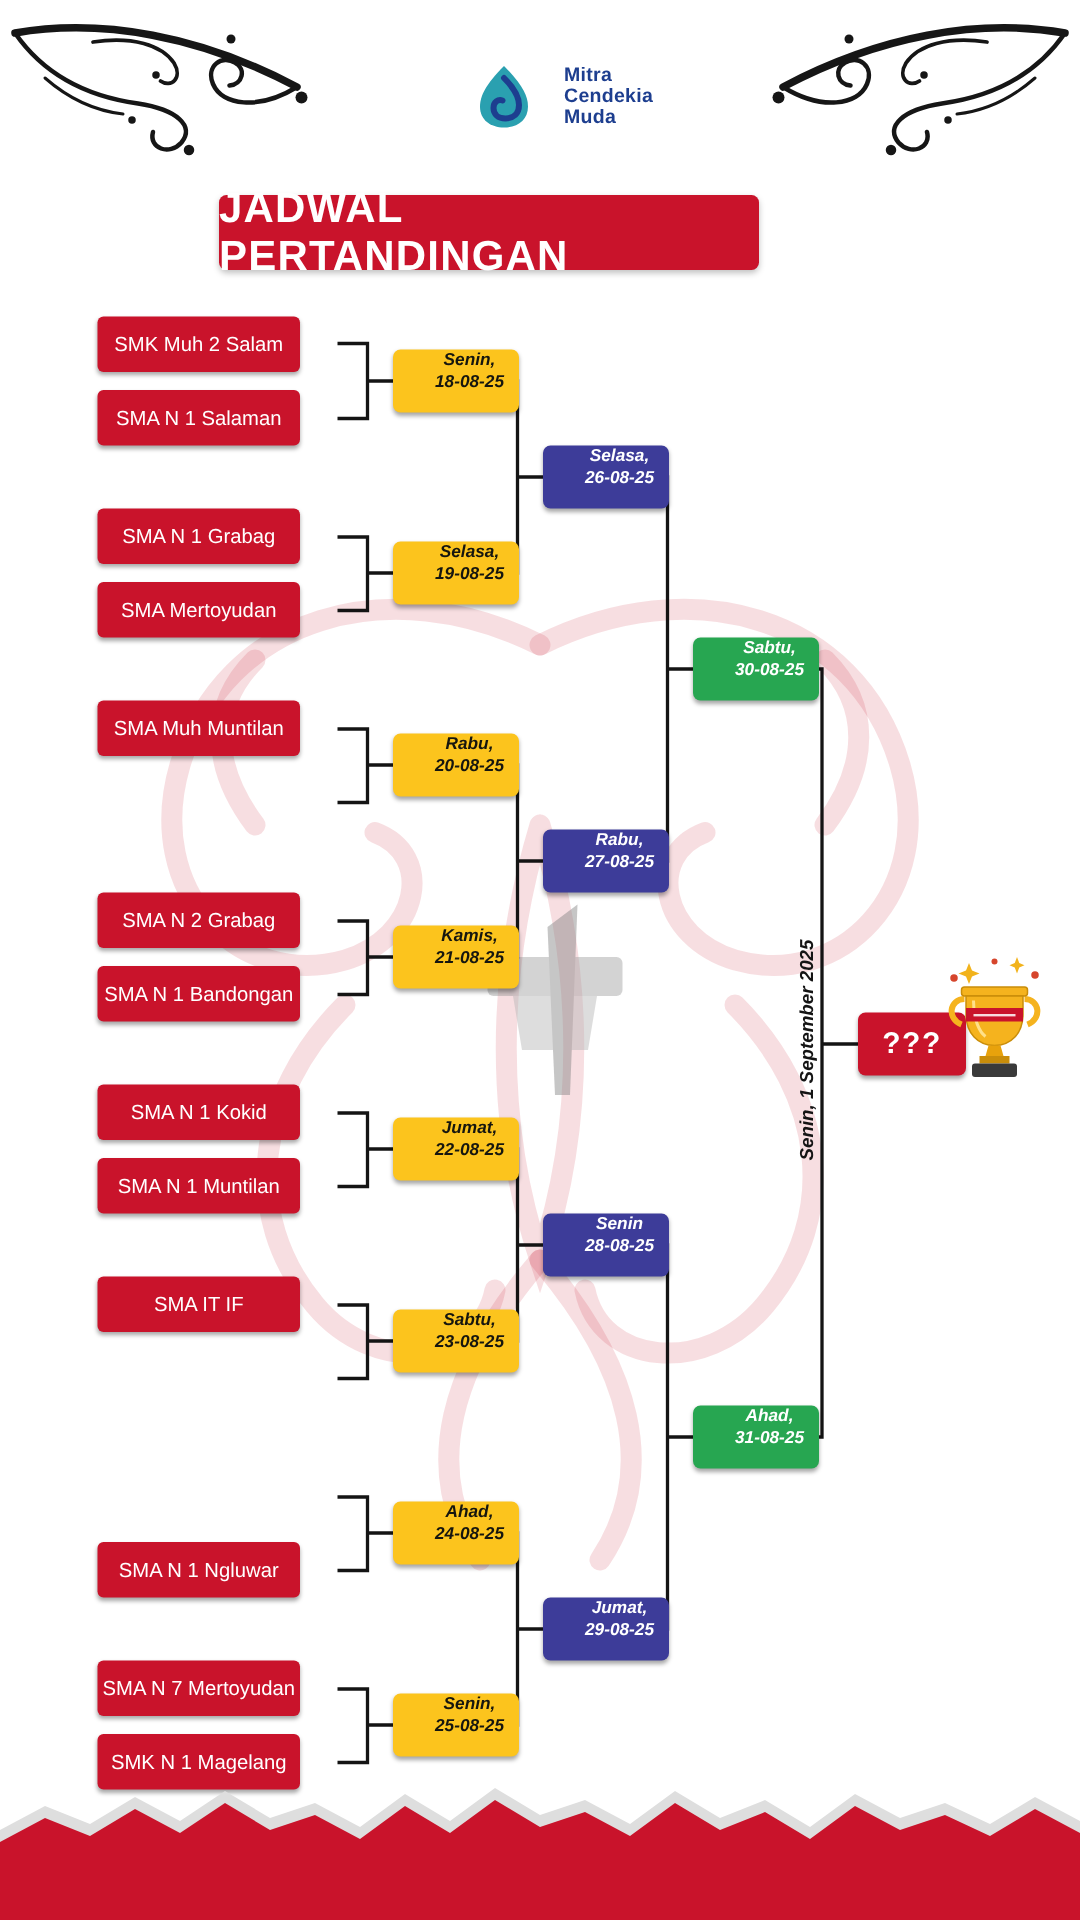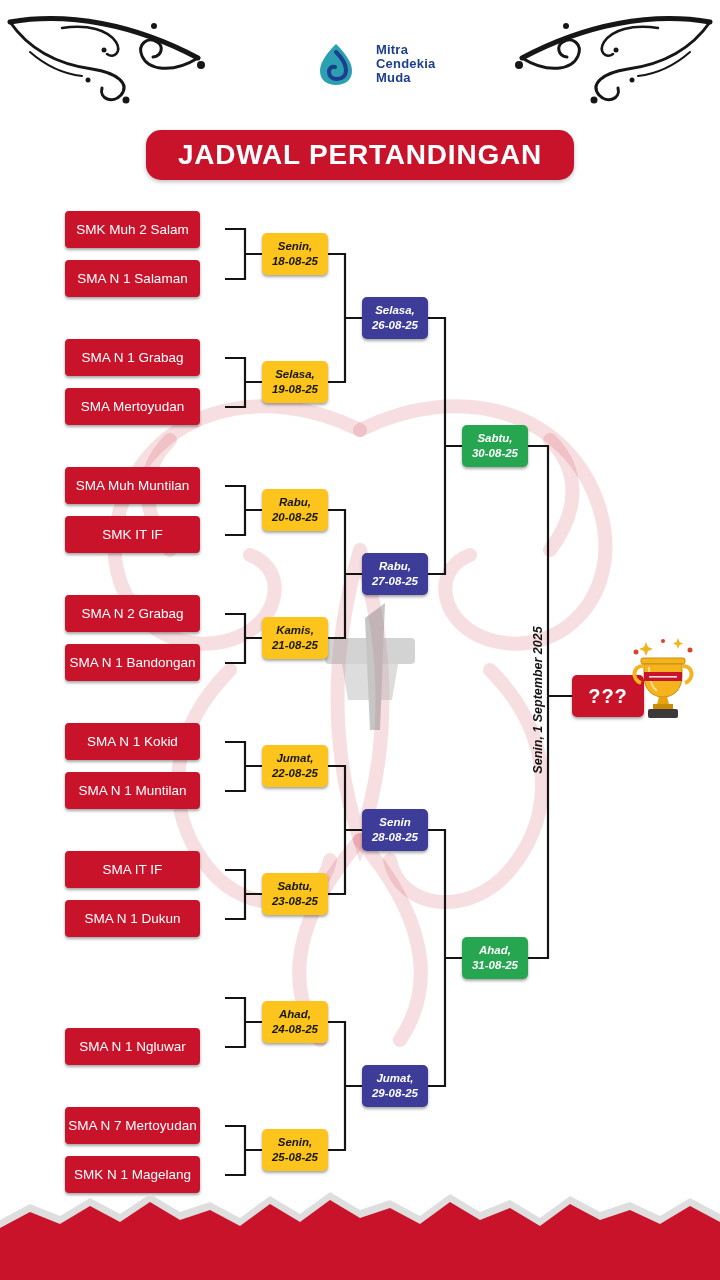--- a/index.html
+++ b/index.html
@@ -6,32 +6,32 @@
   body{font-family:"Liberation Sans",sans-serif;}
   .page{position:relative;width:720px;height:1280px;margin:0 auto;background:#ffffff;overflow:hidden;}
 
   .flourish{position:absolute;top:8px;}
   .flourish.left{left:6px;}
   .flourish.right{right:6px;transform:scaleX(-1);}
 
   .logo{position:absolute;left:316px;top:42px;display:flex;align-items:center;gap:20px;}
   .logo-text div{color:var(--logo-blue,#1d3e8f);font-weight:700;font-size:13px;line-height:1.1;letter-spacing:.2px;}
 
-  .title-banner{position:absolute;left:146px;top:130px;width:428px;height:50px;background:var(--red,#c9132b);
-    border-radius:15px;display:flex;align-items:center;justify-content:center;box-shadow:0 2px 4px rgba(0,0,0,.25);}
+  .title-banner{position:absolute;left:146px;top:130px;width:360px;height:50px;background:var(--red,#c9132b);
+    border-radius:5px;display:flex;align-items:center;justify-content:center;box-shadow:0 2px 4px rgba(0,0,0,.25);}
   .title-banner span{color:#fff;font-size:28px;font-weight:800;letter-spacing:.8px;}
 
   .connectors{position:absolute;left:0;top:0;}
 
   .team{position:absolute;left:65px;width:135px;height:37px;background:var(--red,#c9132b);border-radius:4px;
     color:#fff;display:flex;align-items:center;justify-content:center;font-size:13.5px;font-weight:500;
     box-shadow:0 2px 3px rgba(0,0,0,.35);text-align:center;}
   .match{position:absolute;width:66px;height:42px;border-radius:5px;display:flex;flex-direction:column;
-    align-items:center;justify-content:center;font-style:italic;font-size:11.5px;font-weight:600;line-height:1.3;
-    box-shadow:0 2px 3px rgba(0,0,0,.35);text-align:center;}
+    align-items:center;justify-content:flex-start;font-style:italic;font-size:11.5px;font-weight:600;line-height:1.3;
+    box-shadow:0 2px 3px rgba(0,0,0,.35);text-align:center;padding-left:18px;}
   .r1{left:262px;background:var(--yellow,#fcc41d);color:#16160f;}
   .r2{left:362px;background:var(--indigo,#3d3c99);color:#fff;}
   .r3{left:462px;background:var(--green,#27a651);color:#fff;}
 
   .final-box{position:absolute;left:572px;top:675px;width:72px;height:42px;background:var(--red,#c9132b);
     border-radius:5px;color:#fff;display:flex;align-items:center;justify-content:center;font-weight:800;
     font-size:20px;letter-spacing:1px;box-shadow:0 2px 3px rgba(0,0,0,.35);}
   .final-note{position:absolute;left:455px;top:691px;width:170px;height:18px;transform:rotate(-90deg);
     font-style:italic;font-size:12.5px;font-weight:600;color:#141414;text-align:center;white-space:nowrap;}
 
@@ -140,40 +140,34 @@
     </div>
   <div class="team" style="top:339px">
       <span>SMA N 1 Grabag</span>
     </div>
   <div class="team" style="top:388px">
       <span>SMA Mertoyudan</span>
     </div>
   <div class="team" style="top:467px">
       <span>SMA Muh Muntilan</span>
     </div>
-  <div class="team" style="top:516px">
-      <span>SMK IT IF</span>
-    </div>
   <div class="team" style="top:595px">
       <span>SMA N 2 Grabag</span>
     </div>
   <div class="team" style="top:644px">
       <span>SMA N 1 Bandongan</span>
     </div>
   <div class="team" style="top:723px">
       <span>SMA N 1 Kokid</span>
     </div>
   <div class="team" style="top:772px">
       <span>SMA N 1 Muntilan</span>
     </div>
   <div class="team" style="top:851px">
       <span>SMA IT IF</span>
-    </div>
-  <div class="team" style="top:900px">
-      <span>SMA N 1 Dukun</span>
     </div>
   <div class="team" style="top:1028px">
       <span>SMA N 1 Ngluwar</span>
     </div>
   <div class="team" style="top:1107px">
       <span>SMA N 7 Mertoyudan</span>
     </div>
   <div class="team" style="top:1156px">
       <span>SMK N 1 Magelang</span>
     </div>

